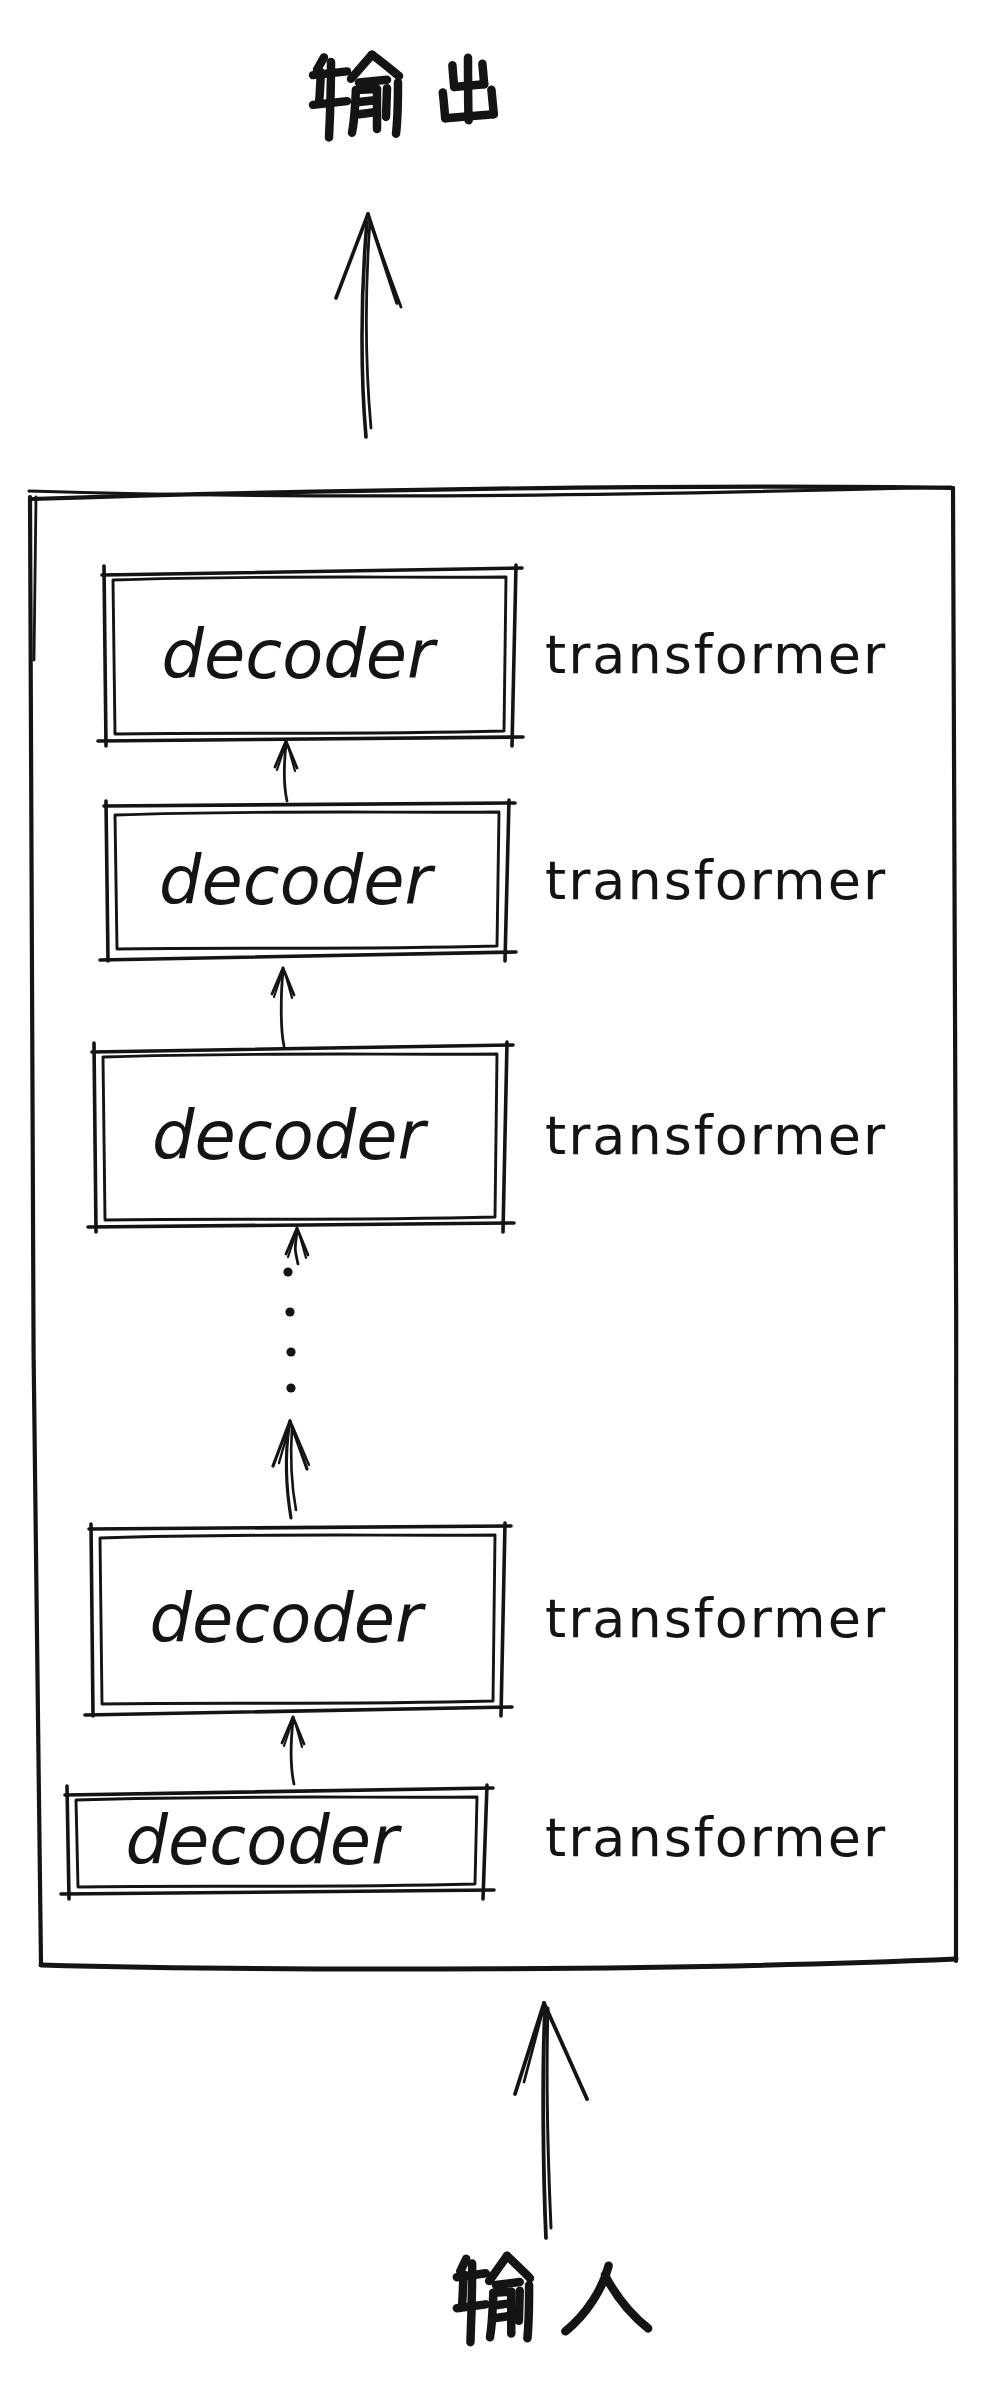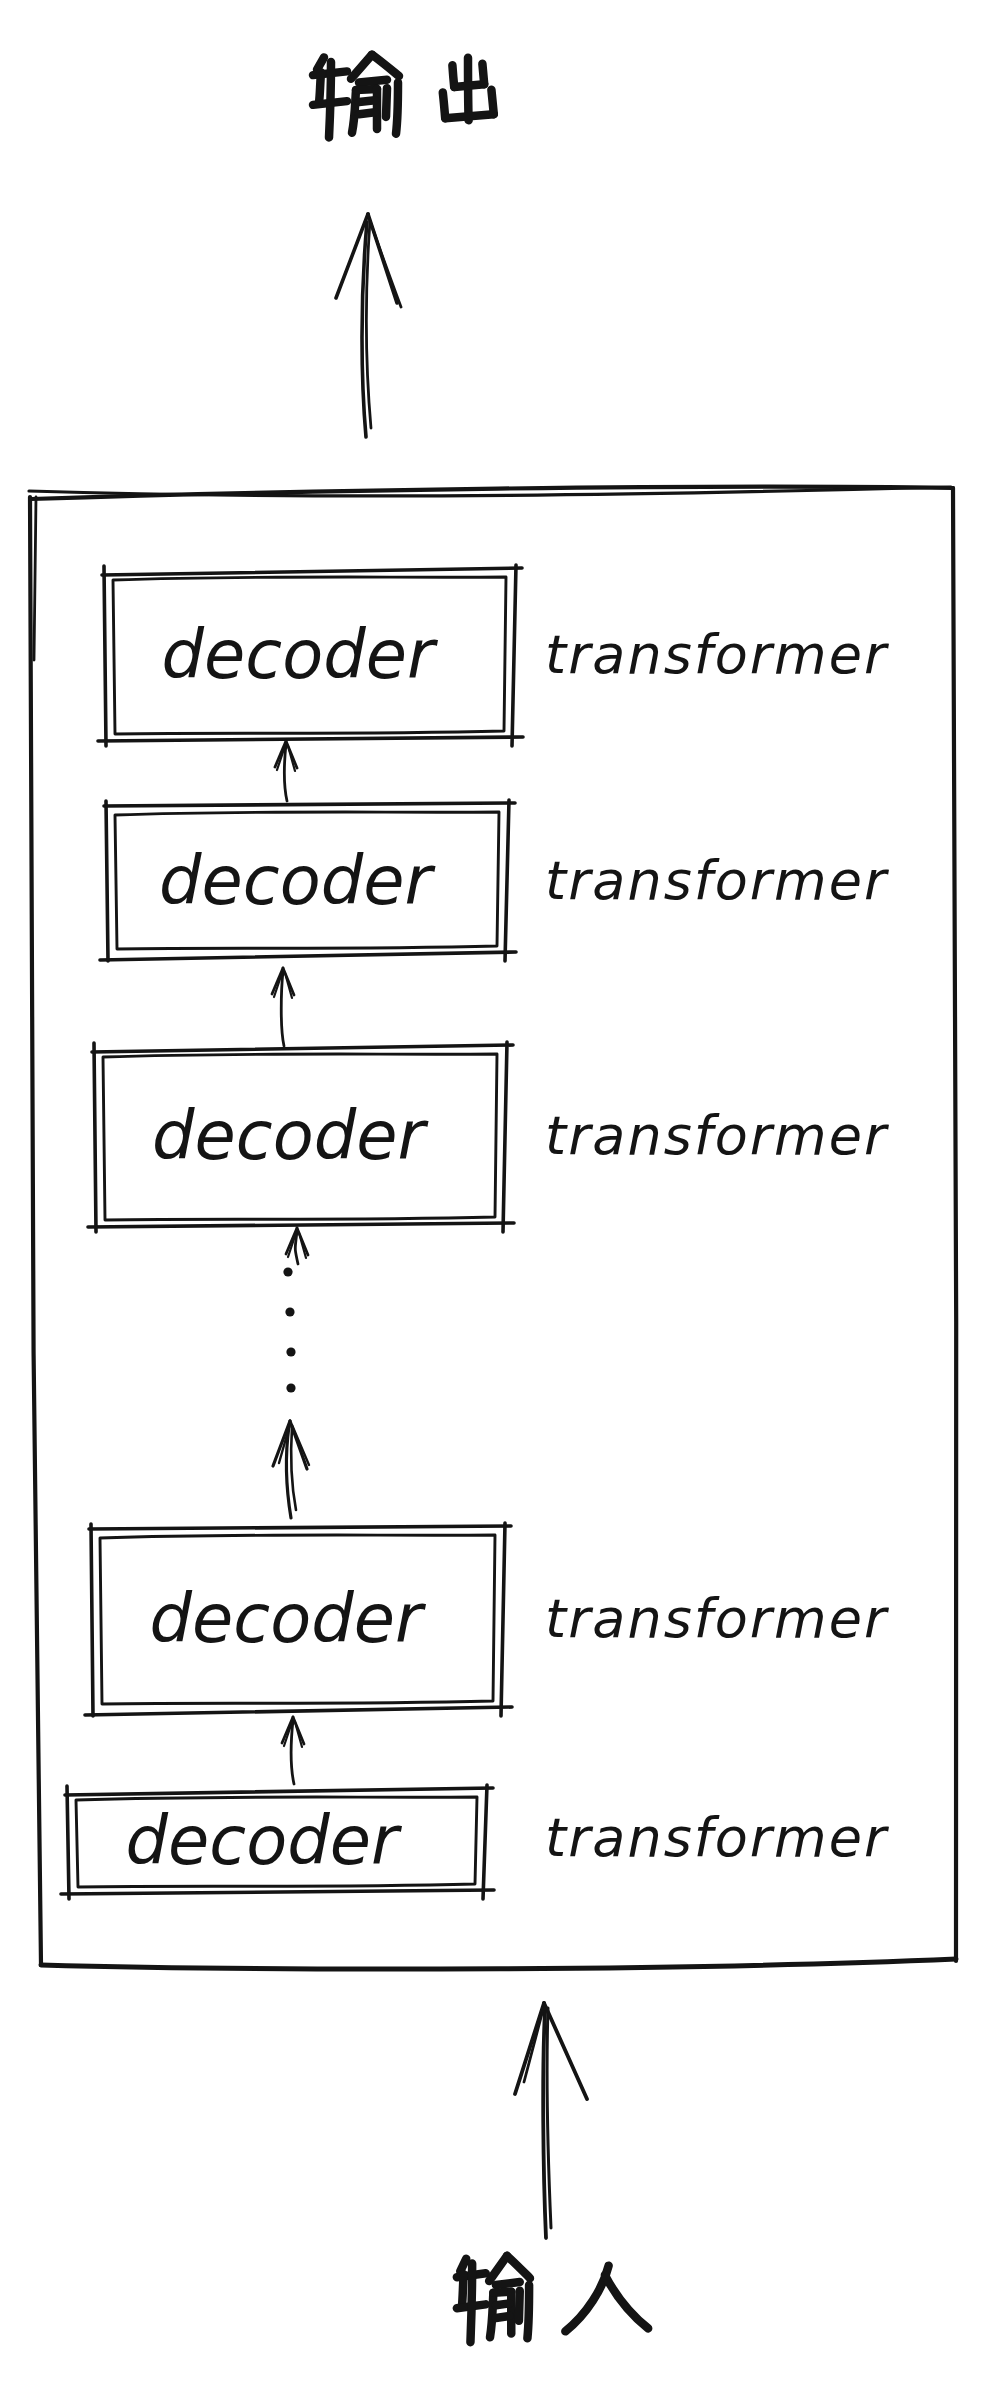--- a/index.html
+++ b/index.html
@@ -1,21 +1,21 @@
 <!DOCTYPE html>
 <html><head>
 <meta charset="utf-8">
 <style>
   html,body{margin:0;padding:0;background:#ffffff;}
   .canvas{position:relative;width:983px;height:2400px;background:#ffffff;overflow:hidden;
           font-family:"DejaVu Sans",sans-serif;}
   #sketch{position:absolute;left:0;top:0;width:983px;height:2400px;}
   .lbl{position:absolute;color:#141414;white-space:nowrap;}
   .dec{font-style:italic;font-size:67px;line-height:76px;height:76px;text-align:center;}
-  .trf{font-style:italic;font-size:54px;line-height:76px;height:76px;letter-spacing:2px;text-align:left;}
+  .trf{font-size:54px;line-height:76px;height:76px;letter-spacing:2px;text-align:left;}
   .cjk{font-size:88px;line-height:100px;color:transparent;} 
 </style>
 </head>
 <body>
 
 <div class="canvas">
 
   <svg id="sketch" viewBox="0 0 983 2400">
       <g>
         <path d="M31 499 C300 490 700 484 953 488" stroke="#141414" stroke-width="4.2" fill="none" stroke-linecap="round" stroke-linejoin="round"></path>

